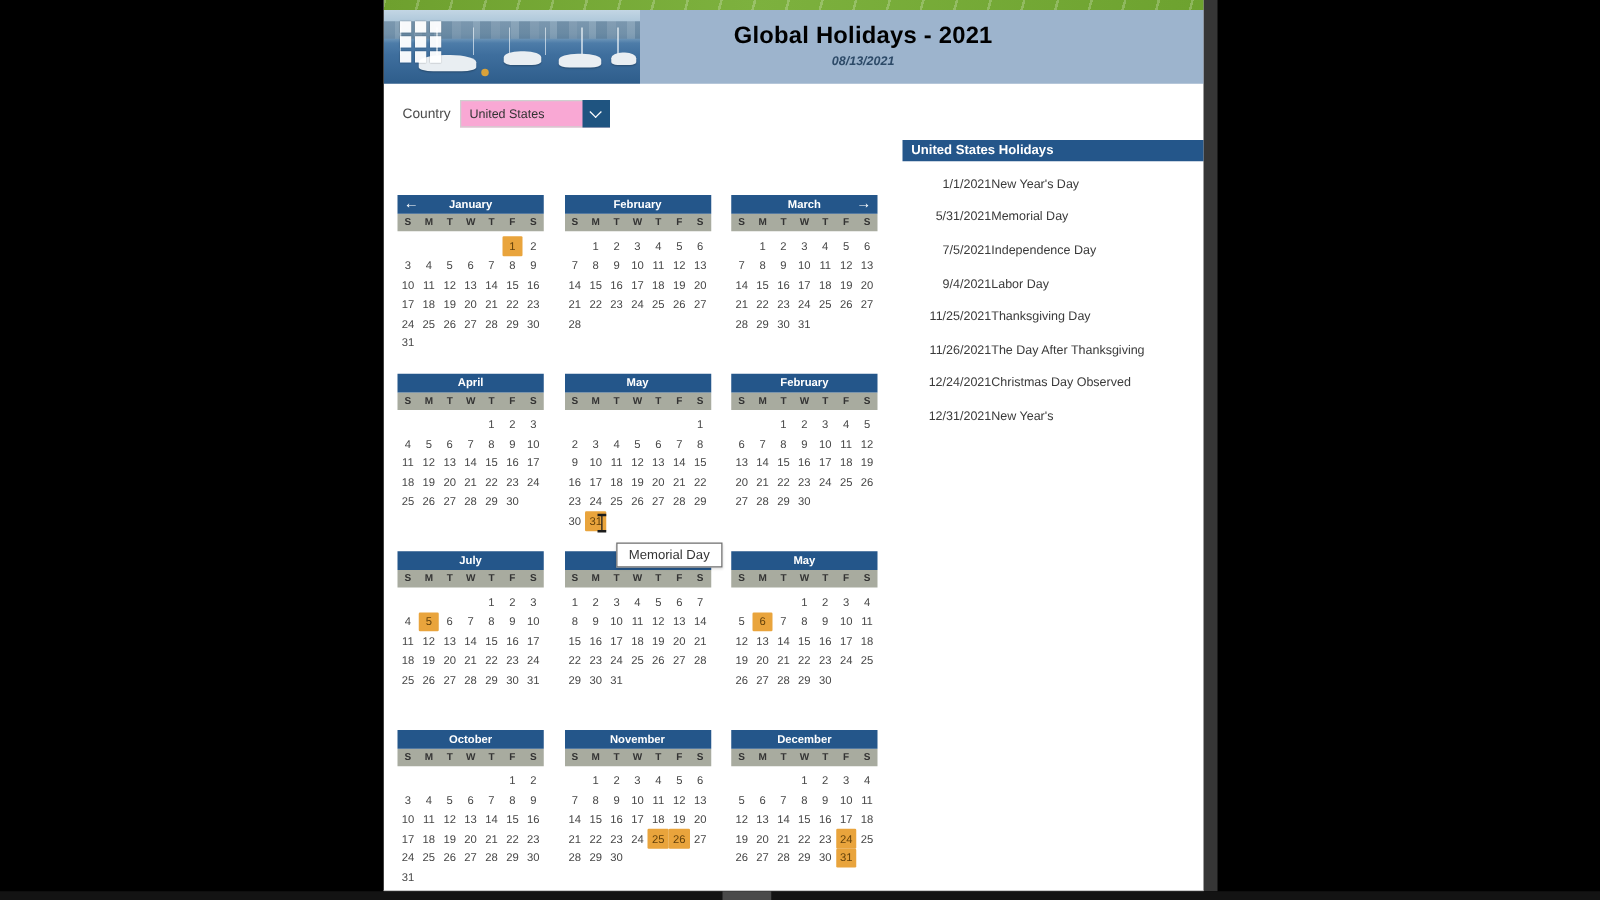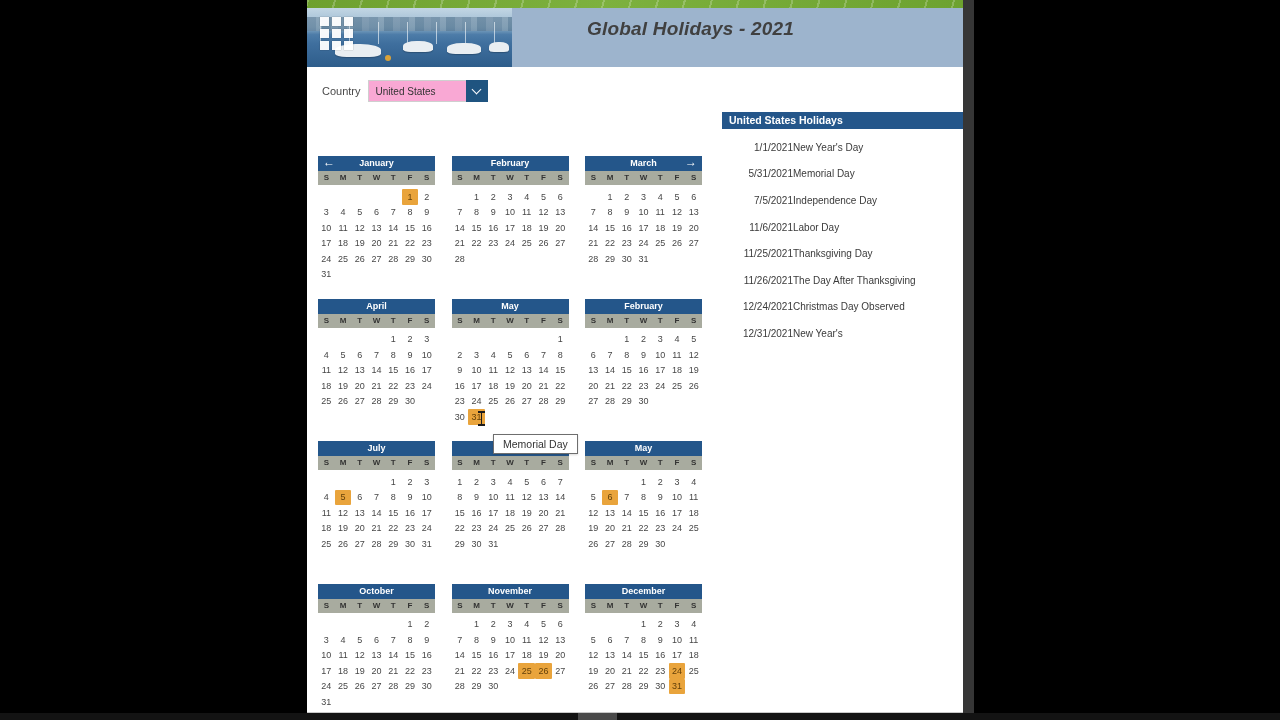--- a/index.html
+++ b/index.html
@@ -24,21 +24,21 @@
   .boat{position:absolute;background:#e9eef2;border-radius:45% 45% 25% 25%;box-shadow:0 1px 1px rgba(20,40,60,.35);}
   .b1{left:28px;top:36px;width:46px;height:13px;}
   .b2{left:96px;top:33px;width:30px;height:11px;}
   .b3{left:140px;top:35px;width:34px;height:11px;}
   .b4{left:182px;top:34px;width:20px;height:10px;}
   .buoy{position:absolute;left:78px;top:47px;width:6px;height:6px;border-radius:50%;background:#d9a23a;}
   .grid-icon{position:absolute;left:13px;top:9px;display:grid;grid-template-columns:repeat(3,9px);grid-auto-rows:9px;gap:3px;}
   .grid-icon span{background:rgba(255,255,255,.95);box-shadow:0 0 1px rgba(0,0,0,.4);}
   .header-band{position:relative;flex:1;background:#9db4cd;}
   .title-wrap{position:absolute;left:0;right:94px;top:0;bottom:0;text-align:center;}
-  .page-title{margin-top:10px;font-size:19px;font-weight:bold;color:#404040;letter-spacing:.2px;font-style:italic;}
+  .page-title{margin-top:10px;font-size:19px;font-weight:bold;color:#000000;letter-spacing:.2px;}
   .page-date{margin-top:4px;font-size:10px;font-weight:bold;font-style:italic;color:#2d4a68;}
 
   
   .country-row{position:absolute;left:15px;top:80px;display:flex;align-items:center;}
   .country-label{font-size:11px;color:#4a4a4a;margin-right:7px;}
   .dropdown{position:relative;width:120px;height:22px;border:1px solid #cfcfcf;background:#f9a8d4;display:flex;align-items:center;}
   .dd-value{flex:1;font-size:10px;color:#333;padding-left:7px;}
   .dd-btn{width:22px;height:22px;margin:-1px;background:#1f5480;border:none;display:flex;align-items:center;justify-content:center;cursor:pointer;}
   .chev{width:7px;height:7px;border-right:1.6px solid #fff;border-bottom:1.6px solid #fff;transform:rotate(45deg);margin-top:-3px;}
 
@@ -102,20 +102,21 @@
             <span></span>
             <span></span>
             <span></span>
             <span></span>
             <span></span>
         </div>
       </div>
       <div class="header-band">
         <div class="title-wrap">
           <div class="page-title">Global Holidays - 2021</div>
+          <div class="page-date">08/13/2021</div>
         </div>
       </div>
     </div>
 
     <div class="country-row">
       <span class="country-label">Country</span>
       <div class="dropdown">
         <span class="dd-value">United States</span>
         <button class="dd-btn">
           <span class="chev"></span>
@@ -703,21 +704,21 @@
           </div>
           <div class="h-row">
             <div class="h-date">5/31/2021</div>
             <div class="h-name">Memorial Day</div>
           </div>
           <div class="h-row">
             <div class="h-date">7/5/2021</div>
             <div class="h-name">Independence Day</div>
           </div>
           <div class="h-row">
-            <div class="h-date">11/6/2021</div>
+            <div class="h-date">9/4/2021</div>
             <div class="h-name">Labor Day</div>
           </div>
           <div class="h-row">
             <div class="h-date">11/25/2021</div>
             <div class="h-name">Thanksgiving Day</div>
           </div>
           <div class="h-row">
             <div class="h-date">11/26/2021</div>
             <div class="h-name">The Day After Thanksgiving</div>
           </div>

